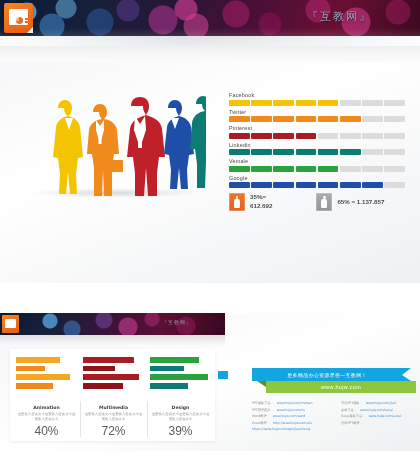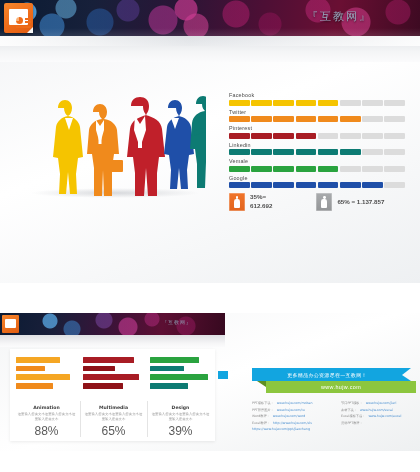--- a/index.html
+++ b/index.html
@@ -371,34 +371,34 @@
 
     <div class="col" style="left:6px;">
       <div class="col-bars">
           <div class="cbar" style="width: 72%; background: rgb(245, 166, 35);"></div>
           <div class="cbar" style="width: 48%; background: rgb(240, 138, 28);"></div>
           <div class="cbar" style="width: 88%; background: rgb(245, 166, 35);"></div>
           <div class="cbar" style="width: 60%; background: rgb(240, 138, 28);"></div>
         </div>
       <div class="col-title">Animation</div>
       <div class="col-desc">这里输入您要文本这里输入您要文本这里输入您要文本</div>
-      <div class="col-pct">88%</div>
+      <div class="col-pct">40%</div>
     </div>
     <div class="col-sep" style="left:70px;"></div>
 
     <div class="col" style="left:73px;">
       <div class="col-bars">
           <div class="cbar" style="width: 84%; background: rgb(168, 28, 36);"></div>
           <div class="cbar" style="width: 52%; background: rgb(143, 18, 24);"></div>
           <div class="cbar" style="width: 92%; background: rgb(168, 28, 36);"></div>
           <div class="cbar" style="width: 66%; background: rgb(143, 18, 24);"></div>
         </div>
       <div class="col-title">Multimedia</div>
       <div class="col-desc">这里输入您要文本这里输入您要文本这里输入您要文本</div>
-      <div class="col-pct">65%</div>
+      <div class="col-pct">72%</div>
     </div>
     <div class="col-sep" style="left:137px;"></div>
 
     <div class="col" style="left:140px;">
       <div class="col-bars">
           <div class="cbar" style="width: 80%; background: rgb(42, 163, 63);"></div>
           <div class="cbar" style="width: 56%; background: rgb(13, 123, 115);"></div>
           <div class="cbar" style="width: 95%; background: rgb(42, 163, 63);"></div>
           <div class="cbar" style="width: 62%; background: rgb(13, 123, 115);"></div>
         </div>

